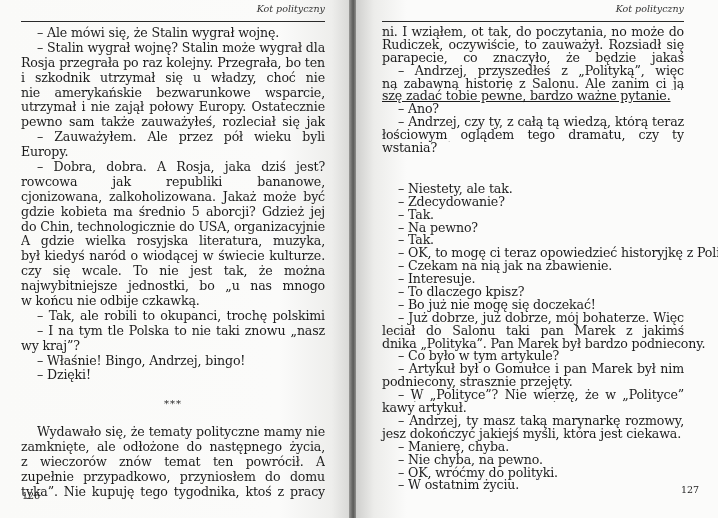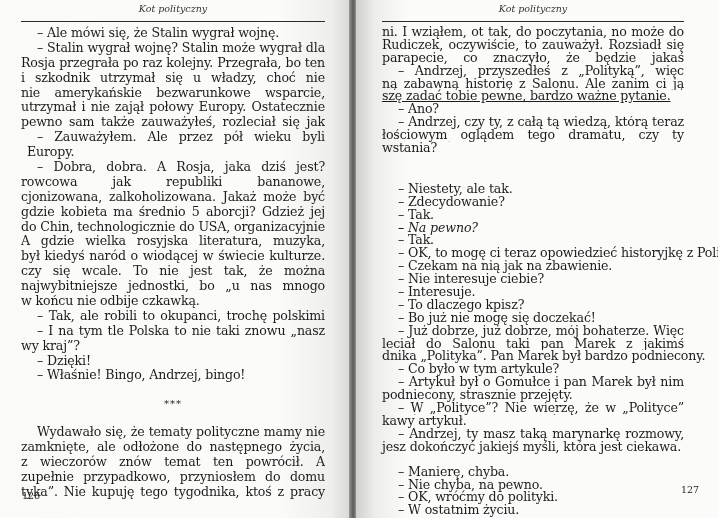--- a/index.html
+++ b/index.html
@@ -3,21 +3,21 @@
 <meta charset="utf-8">
 <style>
   html, body { margin:0; padding:0; }
   body { width:718px; height:518px; overflow:hidden; background:#f4f4f2; position:relative;
          font-family:"DejaVu Serif","Liberation Serif",serif; color:#1c1c1c; }
   .page { position:absolute; top:0; height:518px; background:#fbfbfa; }
   .page.left { left:0; width:349px; background:linear-gradient(to right,#fafaf8 0%,#fbfbfa 80%,#eeeeec 95%,#d9d9d7 100%); }
   .page.right { left:356px; width:362px; background:linear-gradient(to right,#cfcfcd 0%,#ececea 5%,#fbfbfa 14%,#fbfbfa 100%); }
   .gutter { position:absolute; left:349px; top:0; width:7px; height:518px;
             background:linear-gradient(to right,#9a9a98,#6e6e6c 40%,#5a5a58 60%,#8f8f8d); }
-  .header { position:absolute; top:3px; font-style:italic; font-size:9.5px; text-align:center; color:#333; }
+  .header { position:absolute; top:3px; font-style:italic; font-size:9.5px; text-align:right; color:#333; }
   .rule { position:absolute; top:21px; height:1px; background:#2a2a2a; }
   .text { position:absolute; top:25px; font-size:12.6px; line-height:18.6px; text-align:justify; letter-spacing:-0.15px; }
   .line { display:block; white-space:nowrap; height:18.6px; }
   .line.ind { padding-left:16px; }
   .line.just { text-align:justify; text-align-last:justify; white-space:normal; overflow:hidden; }
   .stars { text-align:center; font-size:10px; letter-spacing:1px; }
   .pagenum { position:absolute; font-size:9.5px; color:#222; }
 </style>
 </head>
 <body>
@@ -27,36 +27,36 @@
   <div class="rule" style="left:21px;width:304px;"></div>
   <div class="text" id="left-text" style="left:21px;width:304px;top:26px;line-height:14.9px;">
       <span class="line ind" style="height: 14.9px;">– Ale mówi się, że Stalin wygrał wojnę.</span>
       <span class="line ind just" style="height: 14.9px;">– Stalin wygrał wojnę? Stalin może wygrał dla siebie, ale</span>
       <span class="line just" style="height: 14.9px;">Rosja przegrała po raz kolejny. Przegrała, bo ten satrapa</span>
       <span class="line just" style="height: 14.9px;">i szkodnik utrzymał się u władzy, choć nie musiał. Gdyby</span>
       <span class="line just" style="height: 14.9px;">nie amerykańskie bezwarunkowe wsparcie, Stalin by się nie</span>
       <span class="line just" style="height: 14.9px;">utrzymał i nie zajął połowy Europy. Ostatecznie ZSRS, jak</span>
       <span class="line just" style="height: 14.9px;">pewno sam także zauważyłeś, rozleciał się jak domek z kart.</span>
       <span class="line ind just" style="height: 14.9px;">– Zauważyłem. Ale przez pół wieku byli panami połowy</span>
-      <span class="line" style="height: 14.9px; margin-left: 6px;">Europy.</span>
+      <span class="line" style="height: 14.9px;">Europy.</span>
       <span class="line ind just" style="height: 14.9px;">– Dobra, dobra. A Rosja, jaka dziś jest? Słabiutka, su-</span>
       <span class="line just" style="height: 14.9px;">rowcowa jak republiki bananowe, zdemoralizowana, zabor-</span>
       <span class="line just" style="height: 14.9px;">cjonizowana, zalkoholizowana. Jakaż może być siła kraju,</span>
       <span class="line just" style="height: 14.9px;">gdzie kobieta ma średnio 5 aborcji? Gdzież jej gospodarczo</span>
       <span class="line just" style="height: 14.9px;">do Chin, technologicznie do USA, organizacyjnie do Niemiec?</span>
       <span class="line just" style="height: 14.9px;">A gdzie wielka rosyjska literatura, muzyka, malarstwo? To</span>
       <span class="line just" style="height: 14.9px;">był kiedyś naród o wiodącej w świecie kulturze. Dziś nie li-</span>
       <span class="line just" style="height: 14.9px;">czy się wcale. To nie jest tak, że można mordować latami</span>
       <span class="line just" style="height: 14.9px;">najwybitniejsze jednostki, bo „u nas mnogo liudziej” i to się</span>
       <span class="line" style="height: 14.9px;">w końcu nie odbije czkawką.</span>
       <span class="line ind just" style="height: 14.9px;">– Tak, ale robili to okupanci, trochę polskimi rękoma też,</span>
       <span class="line ind just" style="height: 14.9px;">– I na tym tle Polska to nie taki znowu „nasz nieszczęśli-</span>
       <span class="line" style="height: 14.9px;">wy kraj”?</span>
+      <span class="line ind" style="height: 14.9px;">– Właśnie! Bingo, Andrzej, bingo!</span>
       <span class="line ind" style="height: 14.9px;">– Dzięki!</span>
-      <span class="line ind" style="height: 14.9px;">– Właśnie! Bingo, Andrzej, bingo!</span>
       <span class="line" style="height: 13.41px;"></span>
       <span class="line stars" style="height: 14.9px;">***</span>
       <span class="line" style="height: 13.41px;"></span>
       <span class="line ind just" style="height: 14.9px;">Wydawało się, że tematy polityczne mamy nie tyle co</span>
       <span class="line just" style="height: 14.9px;">zamknięte, ale odłożone do następnego życia, gdy jednego</span>
       <span class="line just" style="height: 14.9px;">z wieczorów znów temat ten powrócił. A impulsem było to, że</span>
       <span class="line just" style="height: 14.9px;">zupełnie przypadkowo, przyniosłem do domu tygodnik „Poli-</span>
       <span class="line just" style="height: 14.9px;">tyka”. Nie kupuję tego tygodnika, ktoś z pracy wyrzucił go na</span>
     </div>
   <div class="pagenum" style="left:22px;top:490px;">126</div>
@@ -74,37 +74,36 @@
       <span class="line ind just" style="height: 12.9px;">– Andrzej, przyszedłeś z „Polityką”, więc opowiem ci pew-</span>
       <span class="line just" style="height: 12.9px;">ną zabawną historię z Salonu. Ale zanim ci ją opowiem, mu-</span>
       <span class="line" style="height: 12.9px; text-decoration: underline;">szę zadać tobie pewne, bardzo ważne pytanie.</span>
       <span class="line ind" style="height: 12.9px;">– Ano?</span>
       <span class="line ind just" style="height: 12.9px;">– Andrzej, czy ty, z całą tą wiedzą, którą teraz masz, z ca-</span>
       <span class="line just" style="height: 12.9px;">łościowym oglądem tego dramatu, czy ty poszedłbyś do Po-</span>
       <span class="line" style="height: 12.9px;">wstania?</span>
       <span class="line ind" style="height: 12.9px; margin-top: 28px;">– Niestety, ale tak.</span>
       <span class="line ind" style="height: 12.9px;">– Zdecydowanie?</span>
       <span class="line ind" style="height: 12.9px;">– Tak.</span>
-      <span class="line ind" style="height: 12.9px; font-style: italic;">– Na pewno?</span>
+      <span class="line ind" style="height: 12.9px;">– Na pewno?</span>
       <span class="line ind" style="height: 12.9px;">– Tak.</span>
       <span class="line ind" style="height: 12.9px;">– OK, to mogę ci teraz opowiedzieć historyjkę z Polityką.</span>
       <span class="line ind" style="height: 12.9px;">– Czekam na nią jak na zbawienie.</span>
-      <span class="line ind" style="height: 12.9px;">– Nie interesuje ciebie?</span>
       <span class="line ind" style="height: 12.9px;">– Interesuje.</span>
       <span class="line ind" style="height: 12.9px;">– To dlaczego kpisz?</span>
       <span class="line ind" style="height: 12.9px;">– Bo już nie mogę się doczekać!</span>
       <span class="line ind just" style="height: 12.9px;">– Już dobrze, już dobrze, mój bohaterze. Więc kiedyś przy-</span>
       <span class="line just" style="height: 12.9px;">leciał do Salonu taki pan Marek z jakimś artykułem z tygo-</span>
       <span class="line" style="height: 12.9px;">dnika „Polityka”. Pan Marek był bardzo podniecony.</span>
       <span class="line ind" style="height: 12.9px;">– Co było w tym artykule?</span>
       <span class="line ind just" style="height: 12.9px;">– Artykuł był o Gomułce i pan Marek był nim strasznie</span>
       <span class="line" style="height: 12.9px;">podniecony, strasznie przejęty.</span>
       <span class="line ind just" style="height: 12.9px;">– W „Polityce”? Nie wierzę, że w „Polityce” mógł być cie-</span>
       <span class="line" style="height: 12.9px;">kawy artykuł.</span>
       <span class="line ind just" style="height: 12.9px;">– Andrzej, ty masz taką marynarkę rozmowy, że nie da-</span>
       <span class="line" style="height: 12.9px;">jesz dokończyć jakiejś myśli, która jest ciekawa.</span>
-      <span class="line ind" style="height: 12.9px; margin-top: 12px;">– Manierę, chyba.</span>
+      <span class="line ind" style="height: 12.9px;">– Manierę, chyba.</span>
       <span class="line ind" style="height: 12.9px;">– Nie chyba, na pewno.</span>
       <span class="line ind" style="height: 12.9px;">– OK, wróćmy do polityki.</span>
       <span class="line ind" style="height: 12.9px;">– W ostatnim życiu.</span>
     </div>
   <div class="pagenum" style="left:325px;top:484px;">127</div>
 </div>
 
 </body></html>

